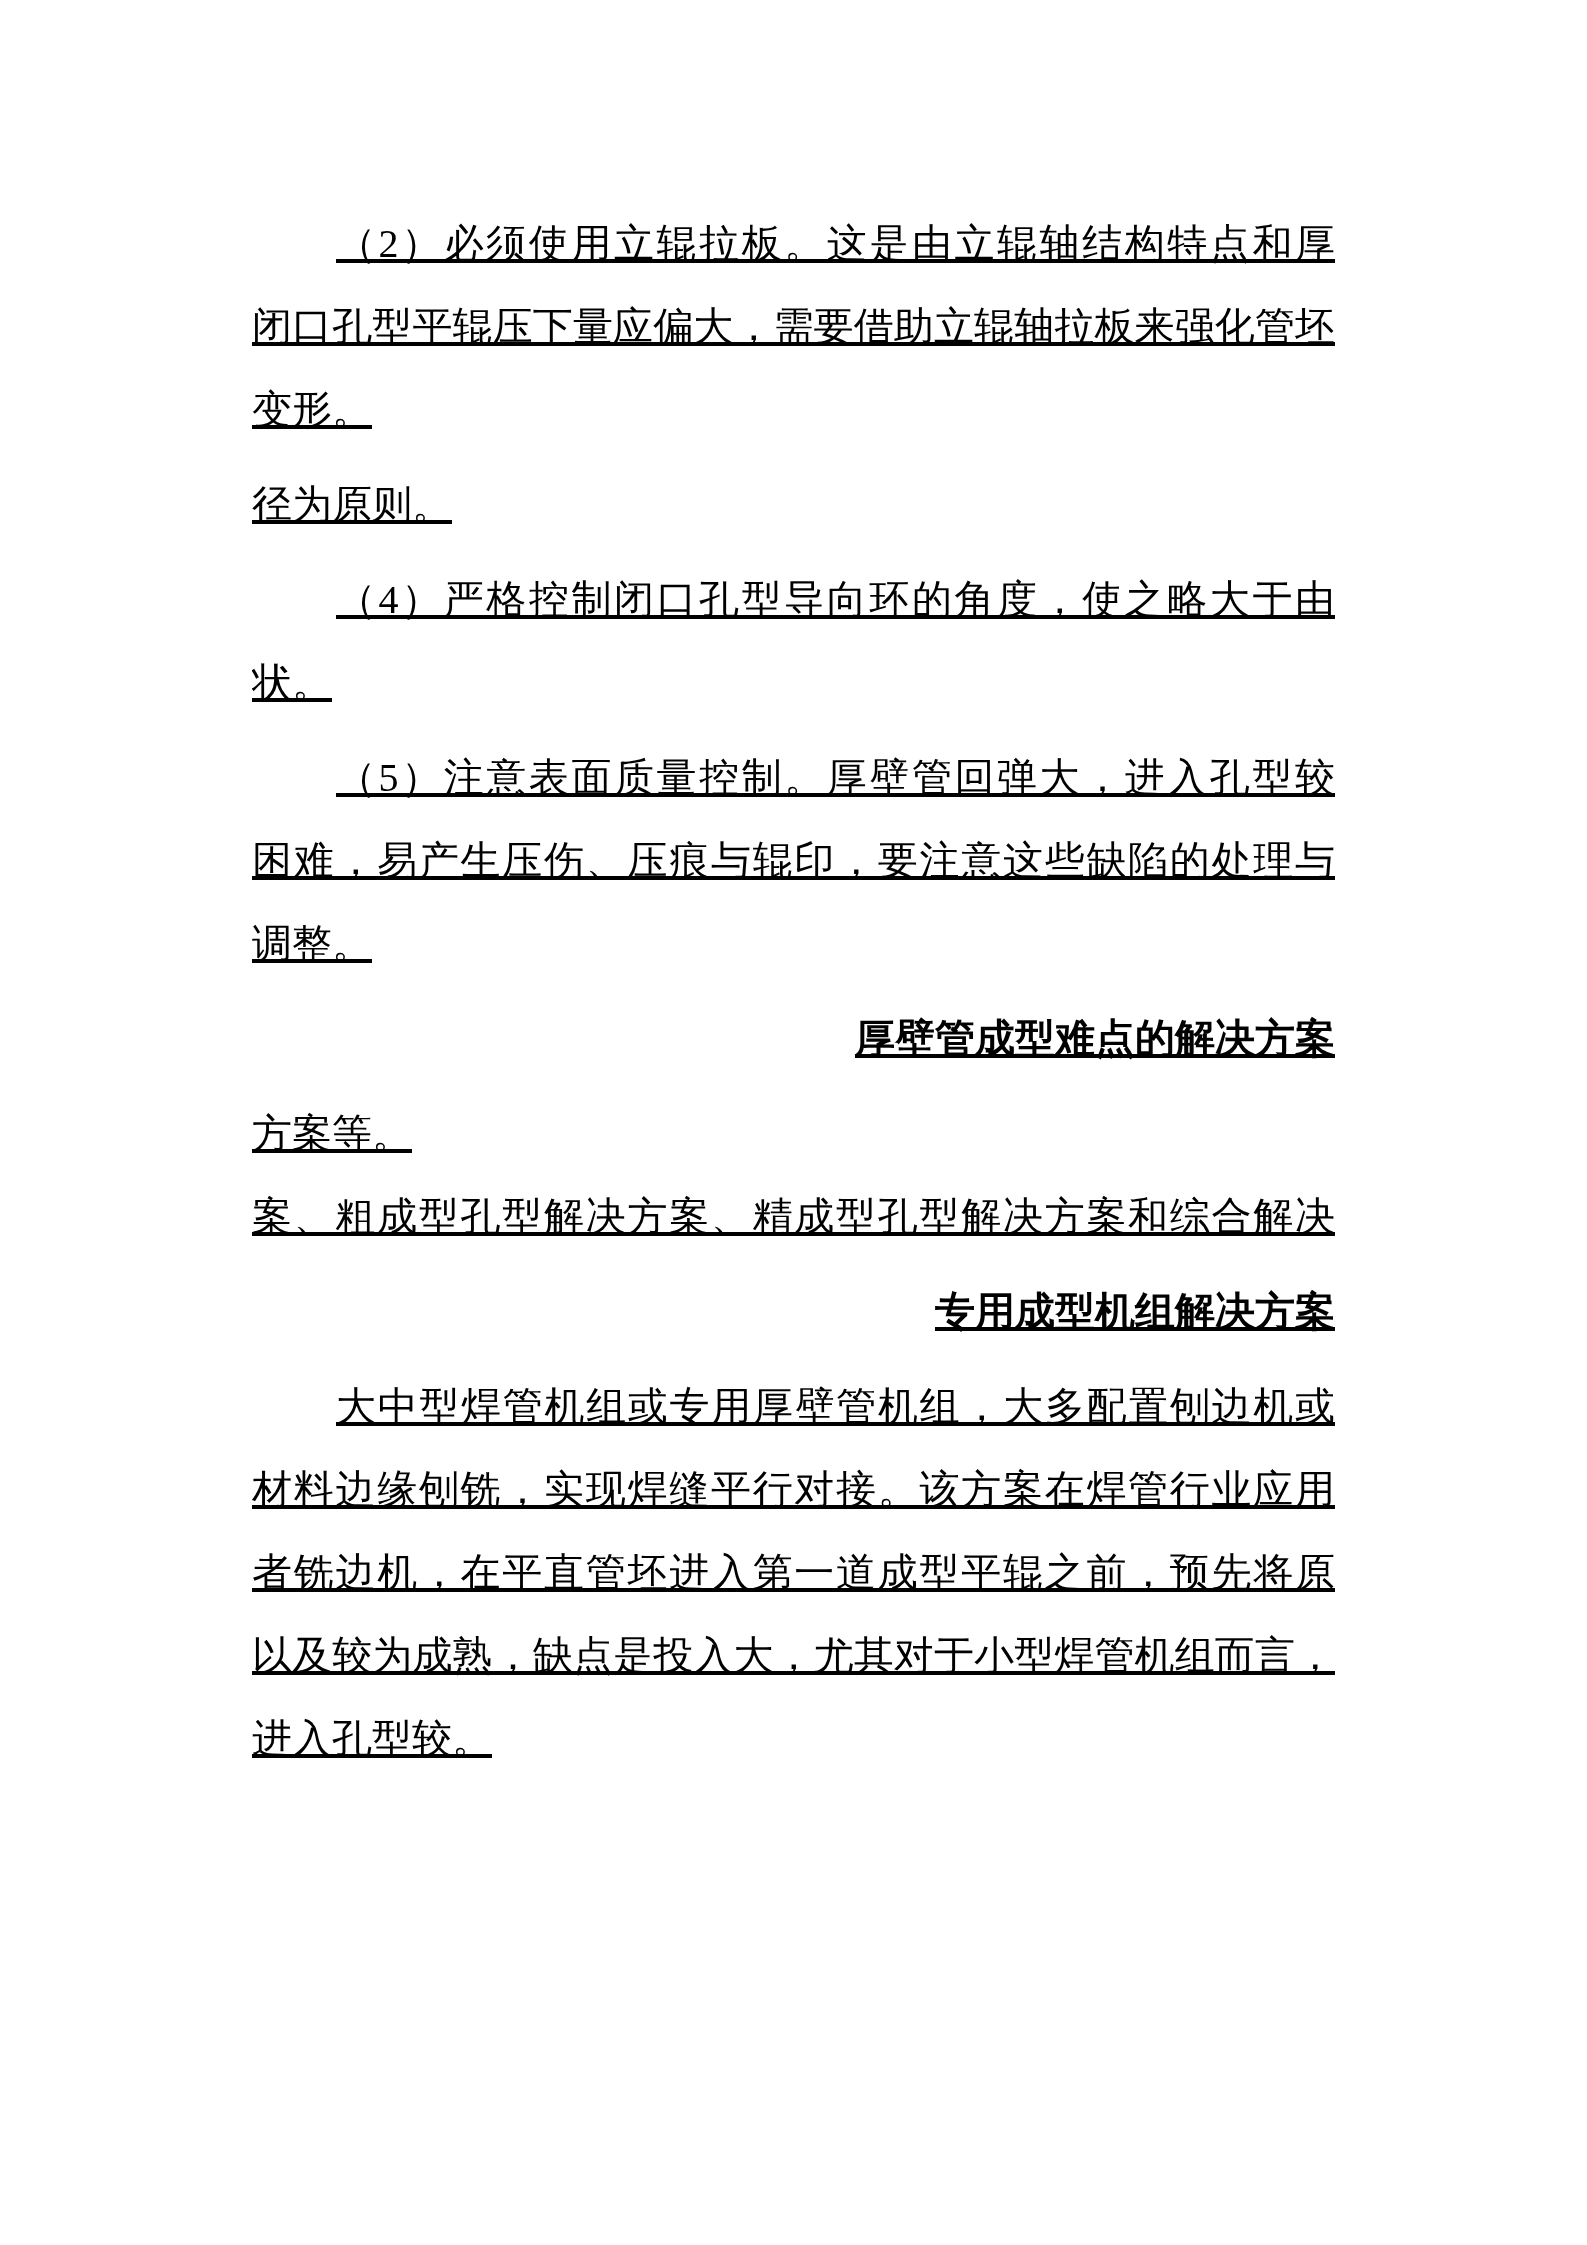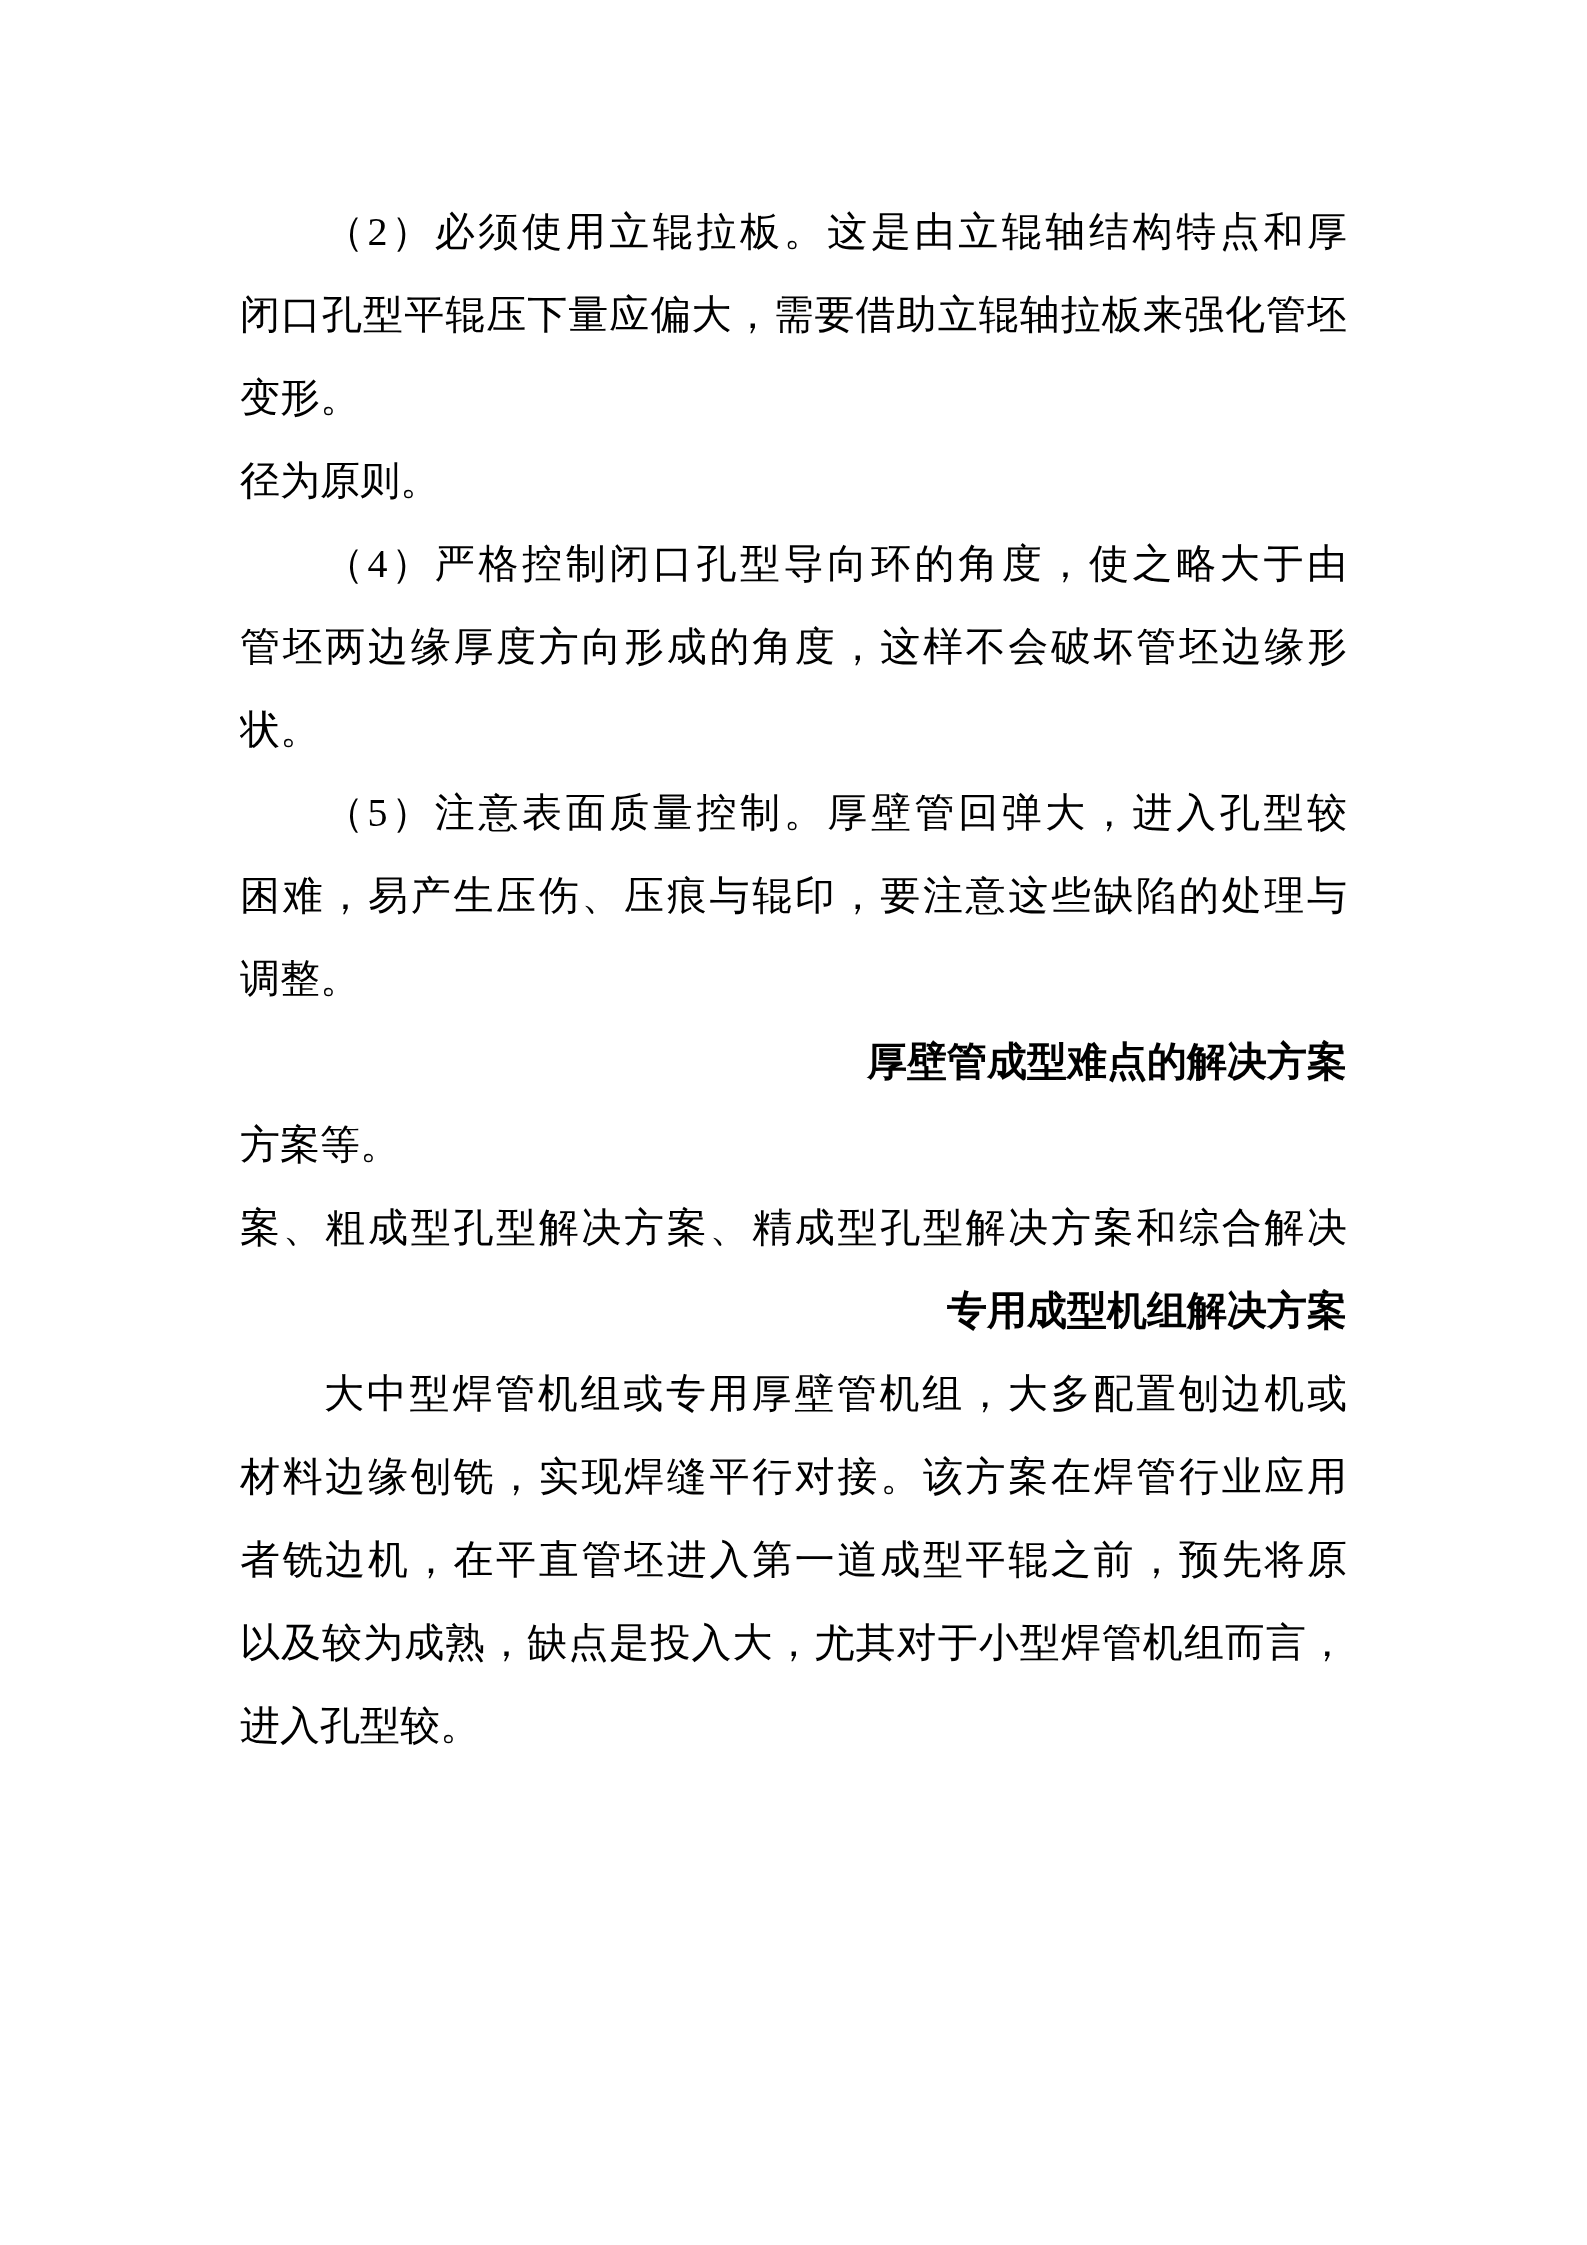--- a/index.html
+++ b/index.html
@@ -18,22 +18,23 @@
   .doc {
     position: absolute;
     left: 240px;
     top: 190px;
     width: 1107px;
     color: #000000;
     font-size: 40px;
     line-height: 83px;
   }
   .para {
-    margin: 0;
+    margin: 12px;
     padding: 0;
+    text-decoration: underline;
   }
   .line {
     height: 83px;
     overflow: hidden;
     text-align: left;
   }
   .line.fill {
     text-align: justify;
     text-align-last: justify;
   }
@@ -53,21 +54,20 @@
       <div class="para body">
         <div class="line fill indent">（2）必须使用立辊拉板。这是由立辊轴结构特点和厚</div>
         <div class="line fill">闭口孔型平辊压下量应偏大，需要借助立辊轴拉板来强化管坯</div>
         <div class="line">变形。</div>
       </div>
       <div class="para body">
         <div class="line">径为原则。</div>
       </div>
       <div class="para body">
         <div class="line fill indent">（4）严格控制闭口孔型导向环的角度，使之略大于由</div>
-        <div class="line fill">管坯两边缘厚度方向形成的角度，这样不会破坏管坯边缘形</div>
         <div class="line">状。</div>
       </div>
       <div class="para body">
         <div class="line fill indent">（5）注意表面质量控制。厚壁管回弹大，进入孔型较</div>
         <div class="line fill">困难，易产生压伤、压痕与辊印，要注意这些缺陷的处理与</div>
         <div class="line">调整。</div>
       </div>
       <div class="para heading">
         <div class="line indent">厚壁管成型难点的解决方案</div>
       </div>

